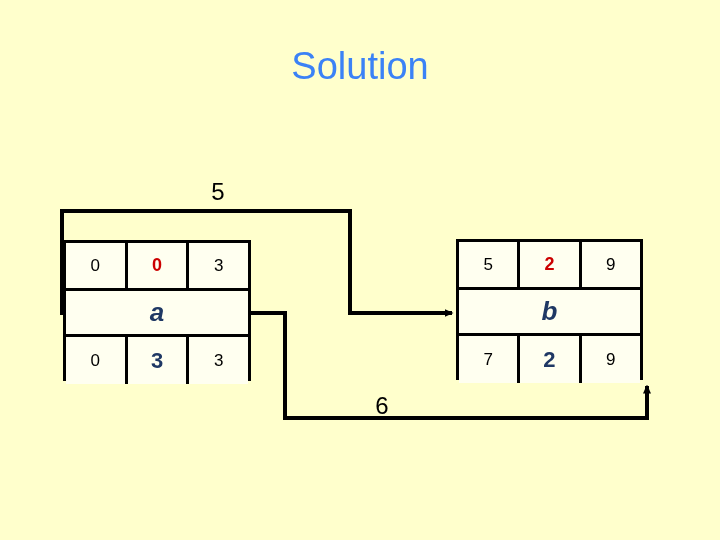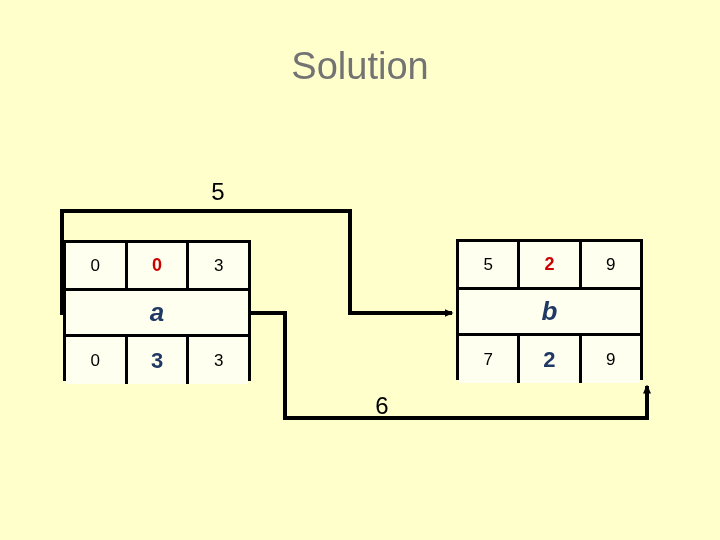--- a/index.html
+++ b/index.html
@@ -19,21 +19,21 @@
     height: 540px;
   }
   #title {
     position: absolute;
     left: 0;
     top: 47px;
     width: 720px;
     text-align: center;
     font-size: 38px;
     font-weight: normal;
-    color: #737373;
+    color: #3b82f6;
     letter-spacing: 0px;
     line-height: 1;
   }
 
   
   .vtable {
     position: absolute;
     border: 3px solid #000000;
     background: #FFFFF0;
     box-sizing: border-box;

